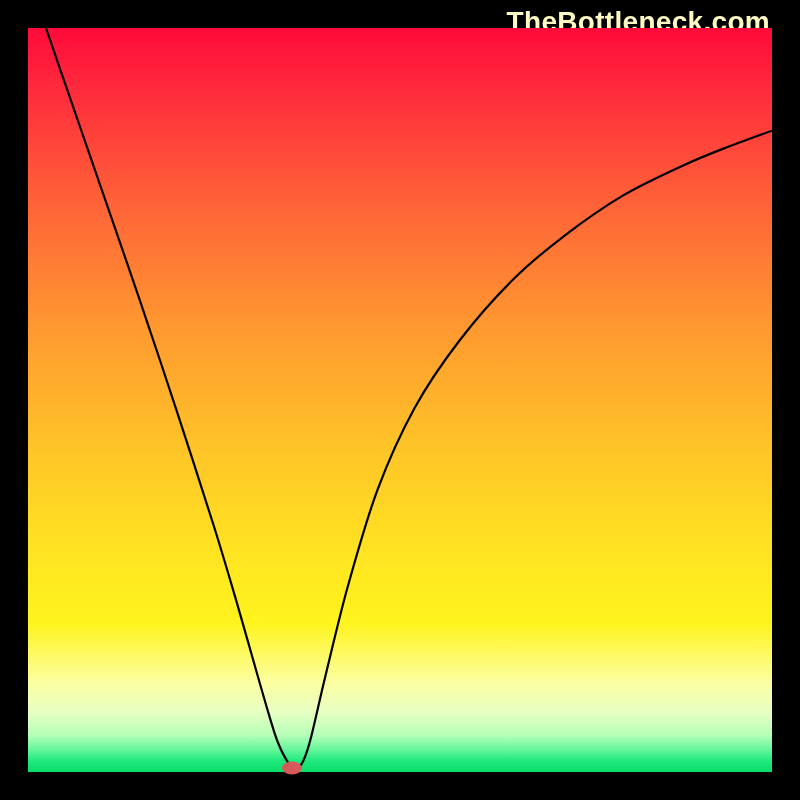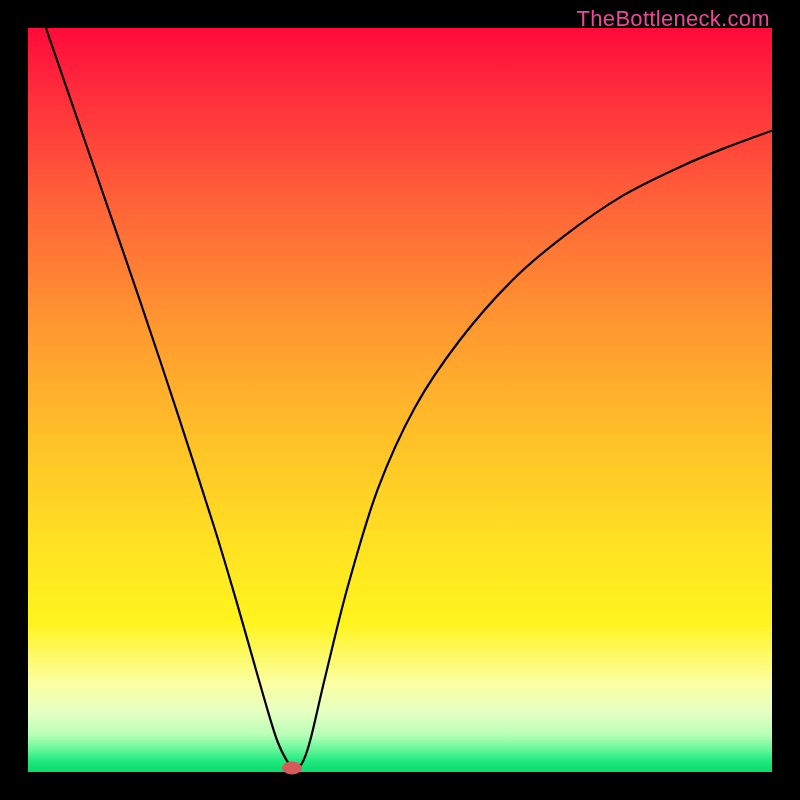--- a/index.html
+++ b/index.html
@@ -30,23 +30,23 @@
       #64f79a 97%,
       #20e87e 98.5%,
       #08dd6a 100%
     );
   }
   .attrib {
     position: absolute;
     top: 6px;
     right: 30px;
     font-family: Arial, Helvetica, sans-serif;
-    font-size: 22px;
-    font-weight: normal;
-    color: #ec4899;
+    font-size: 28px;
+    font-weight: bold;
+    color: #fef9c3;
     letter-spacing: 0.3px;
   }
   svg.curve {
     position: absolute;
     left: 0;
     top: 0;
     width: 744px;
     height: 744px;
   }
   .marker {

